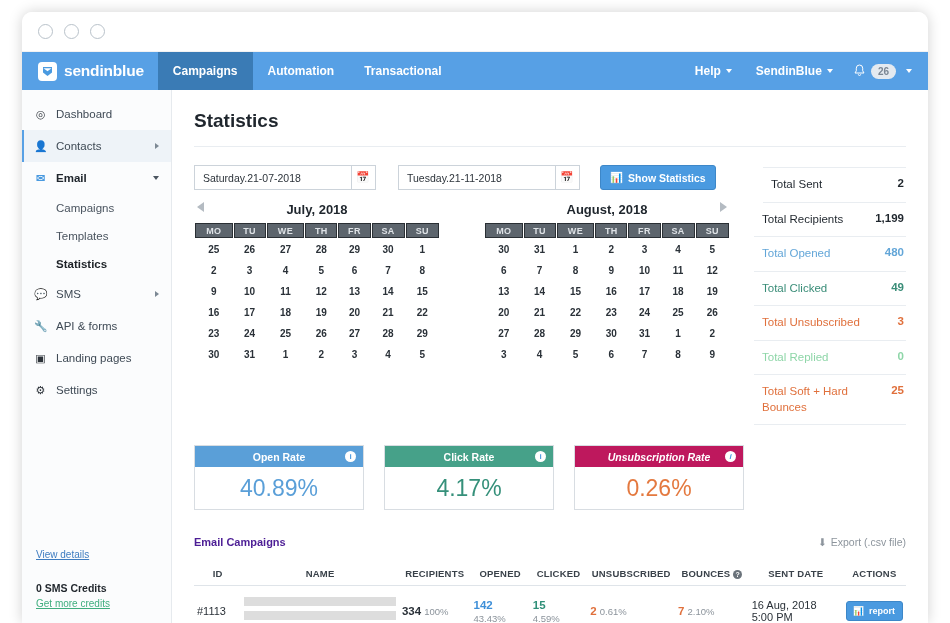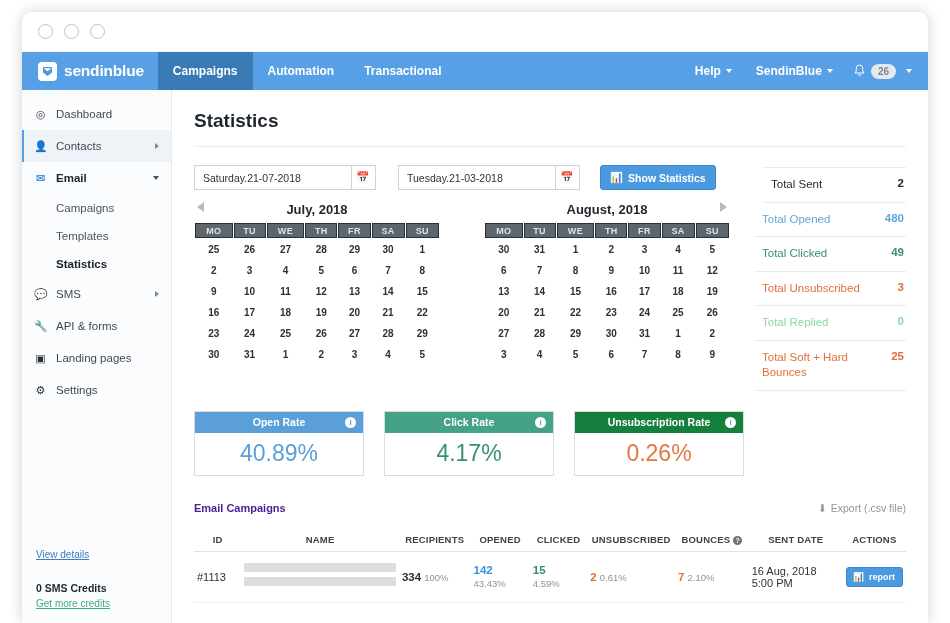--- a/index.html
+++ b/index.html
@@ -284,21 +284,21 @@
 
       <div class="row-top">
         <div class="left-col">
           <div class="picker-row">
             <div class="date-field">
               <span>Saturday.21-07-2018</span>
             </div>
             <div class="cal-btn">📅</div>
             <div class="gap-20"></div>
             <div class="date-field">
-              <span>Tuesday.21-03-2018</span>
+              <span>Tuesday.21-11-2018</span>
             </div>
             <div class="cal-btn">📅</div>
             <div class="show-btn">
               <span>📊</span>
               <span>Show Statistics</span>
             </div>
           </div>
 
           <div class="cals">
             <div class="cal">
@@ -454,20 +454,24 @@
               </table>
             </div>
           </div>
         </div>
 
         <div class="right-col">
             <div class="stat-row" style="color: rgb(31, 38, 45);">
               <span class="k">Total Sent</span>
               <span class="v">2</span>
             </div>
+            <div class="stat-row" style="color: rgb(31, 38, 45);">
+              <span class="k">Total Recipients</span>
+              <span class="v">1,199</span>
+            </div>
             <div class="stat-row" style="color: rgb(99, 166, 216);">
               <span class="k">Total Opened</span>
               <span class="v">480</span>
             </div>
             <div class="stat-row" style="color: rgb(58, 141, 120);">
               <span class="k">Total Clicked</span>
               <span class="v">49</span>
             </div>
             <div class="stat-row" style="color: rgb(224, 112, 60);">
               <span class="k">Total Unsubscribed</span>
@@ -493,21 +497,21 @@
             <div class="card-v" style="color: rgb(90, 159, 216);">40.89%</div>
           </div>
           <div class="card">
             <div class="card-h" style="background: rgb(70, 161, 137);">
               <span>Click Rate</span>
               <span class="i">i</span>
             </div>
             <div class="card-v" style="color: rgb(53, 144, 122);">4.17%</div>
           </div>
           <div class="card">
-            <div class="card-h" style="background: #15803d;">
+            <div class="card-h" style="background: #be185d; font-style: italic;">
               <span>Unsubscription Rate</span>
               <span class="i">i</span>
             </div>
             <div class="card-v" style="color: rgb(228, 121, 63);">0.26%</div>
           </div>
         </div>
 
       <div class="camp-head">
         <div class="camp-title">Email Campaigns</div>
         <div class="export">

